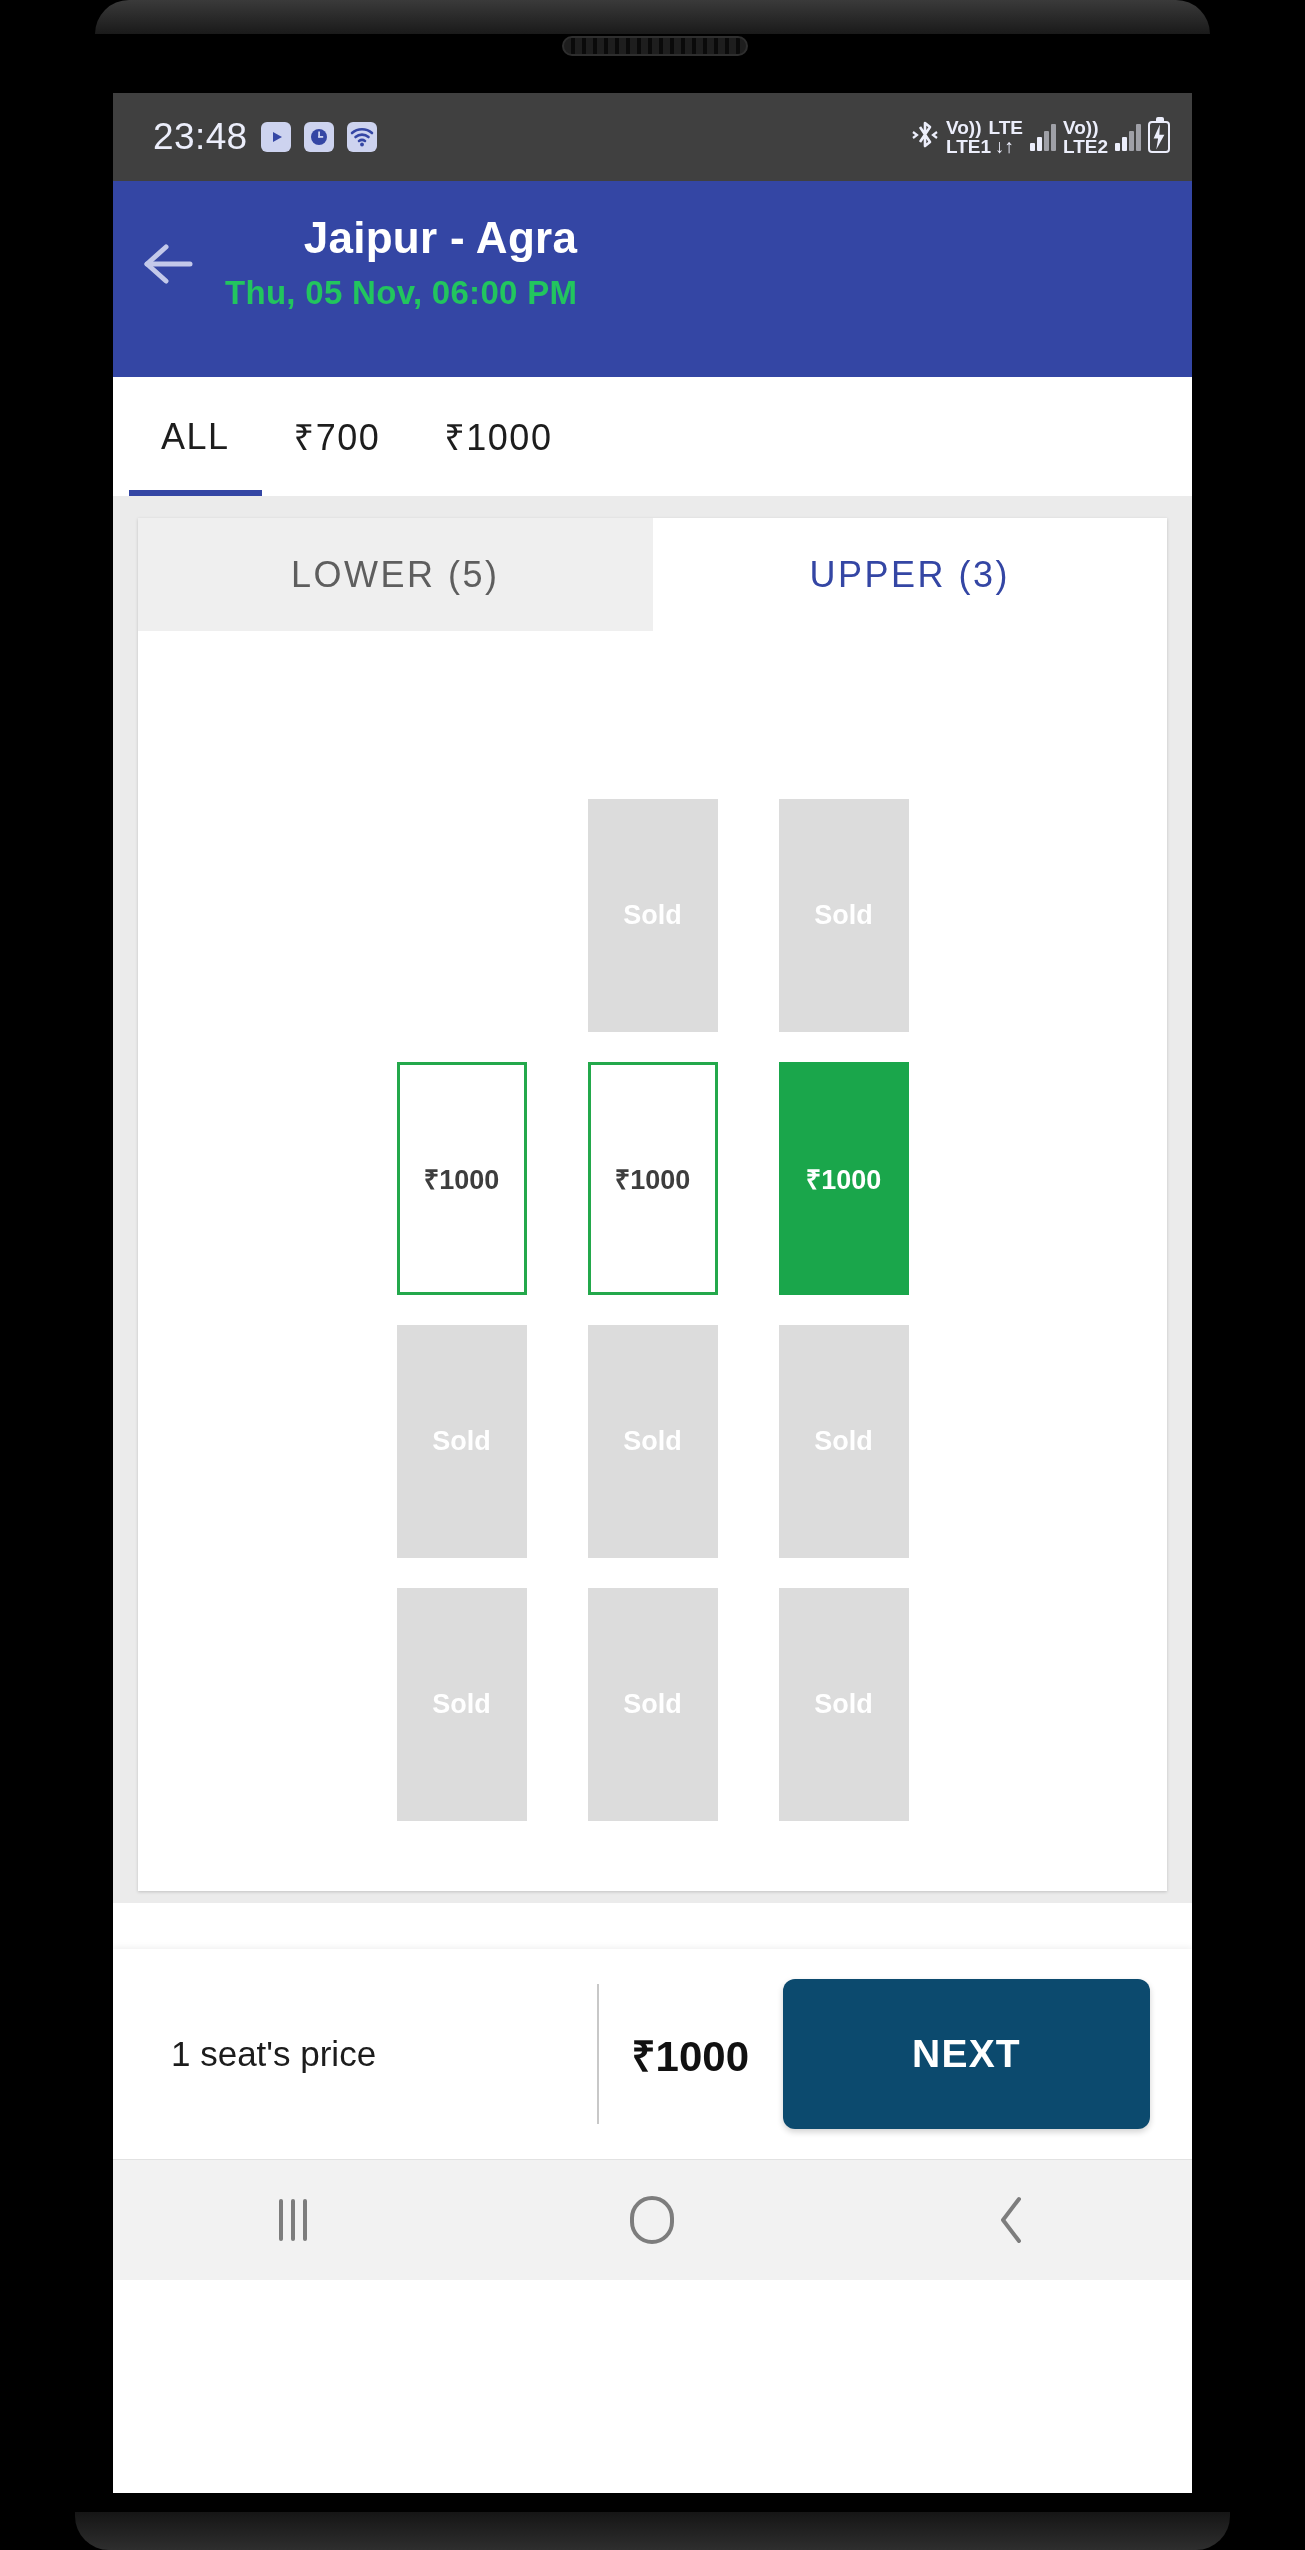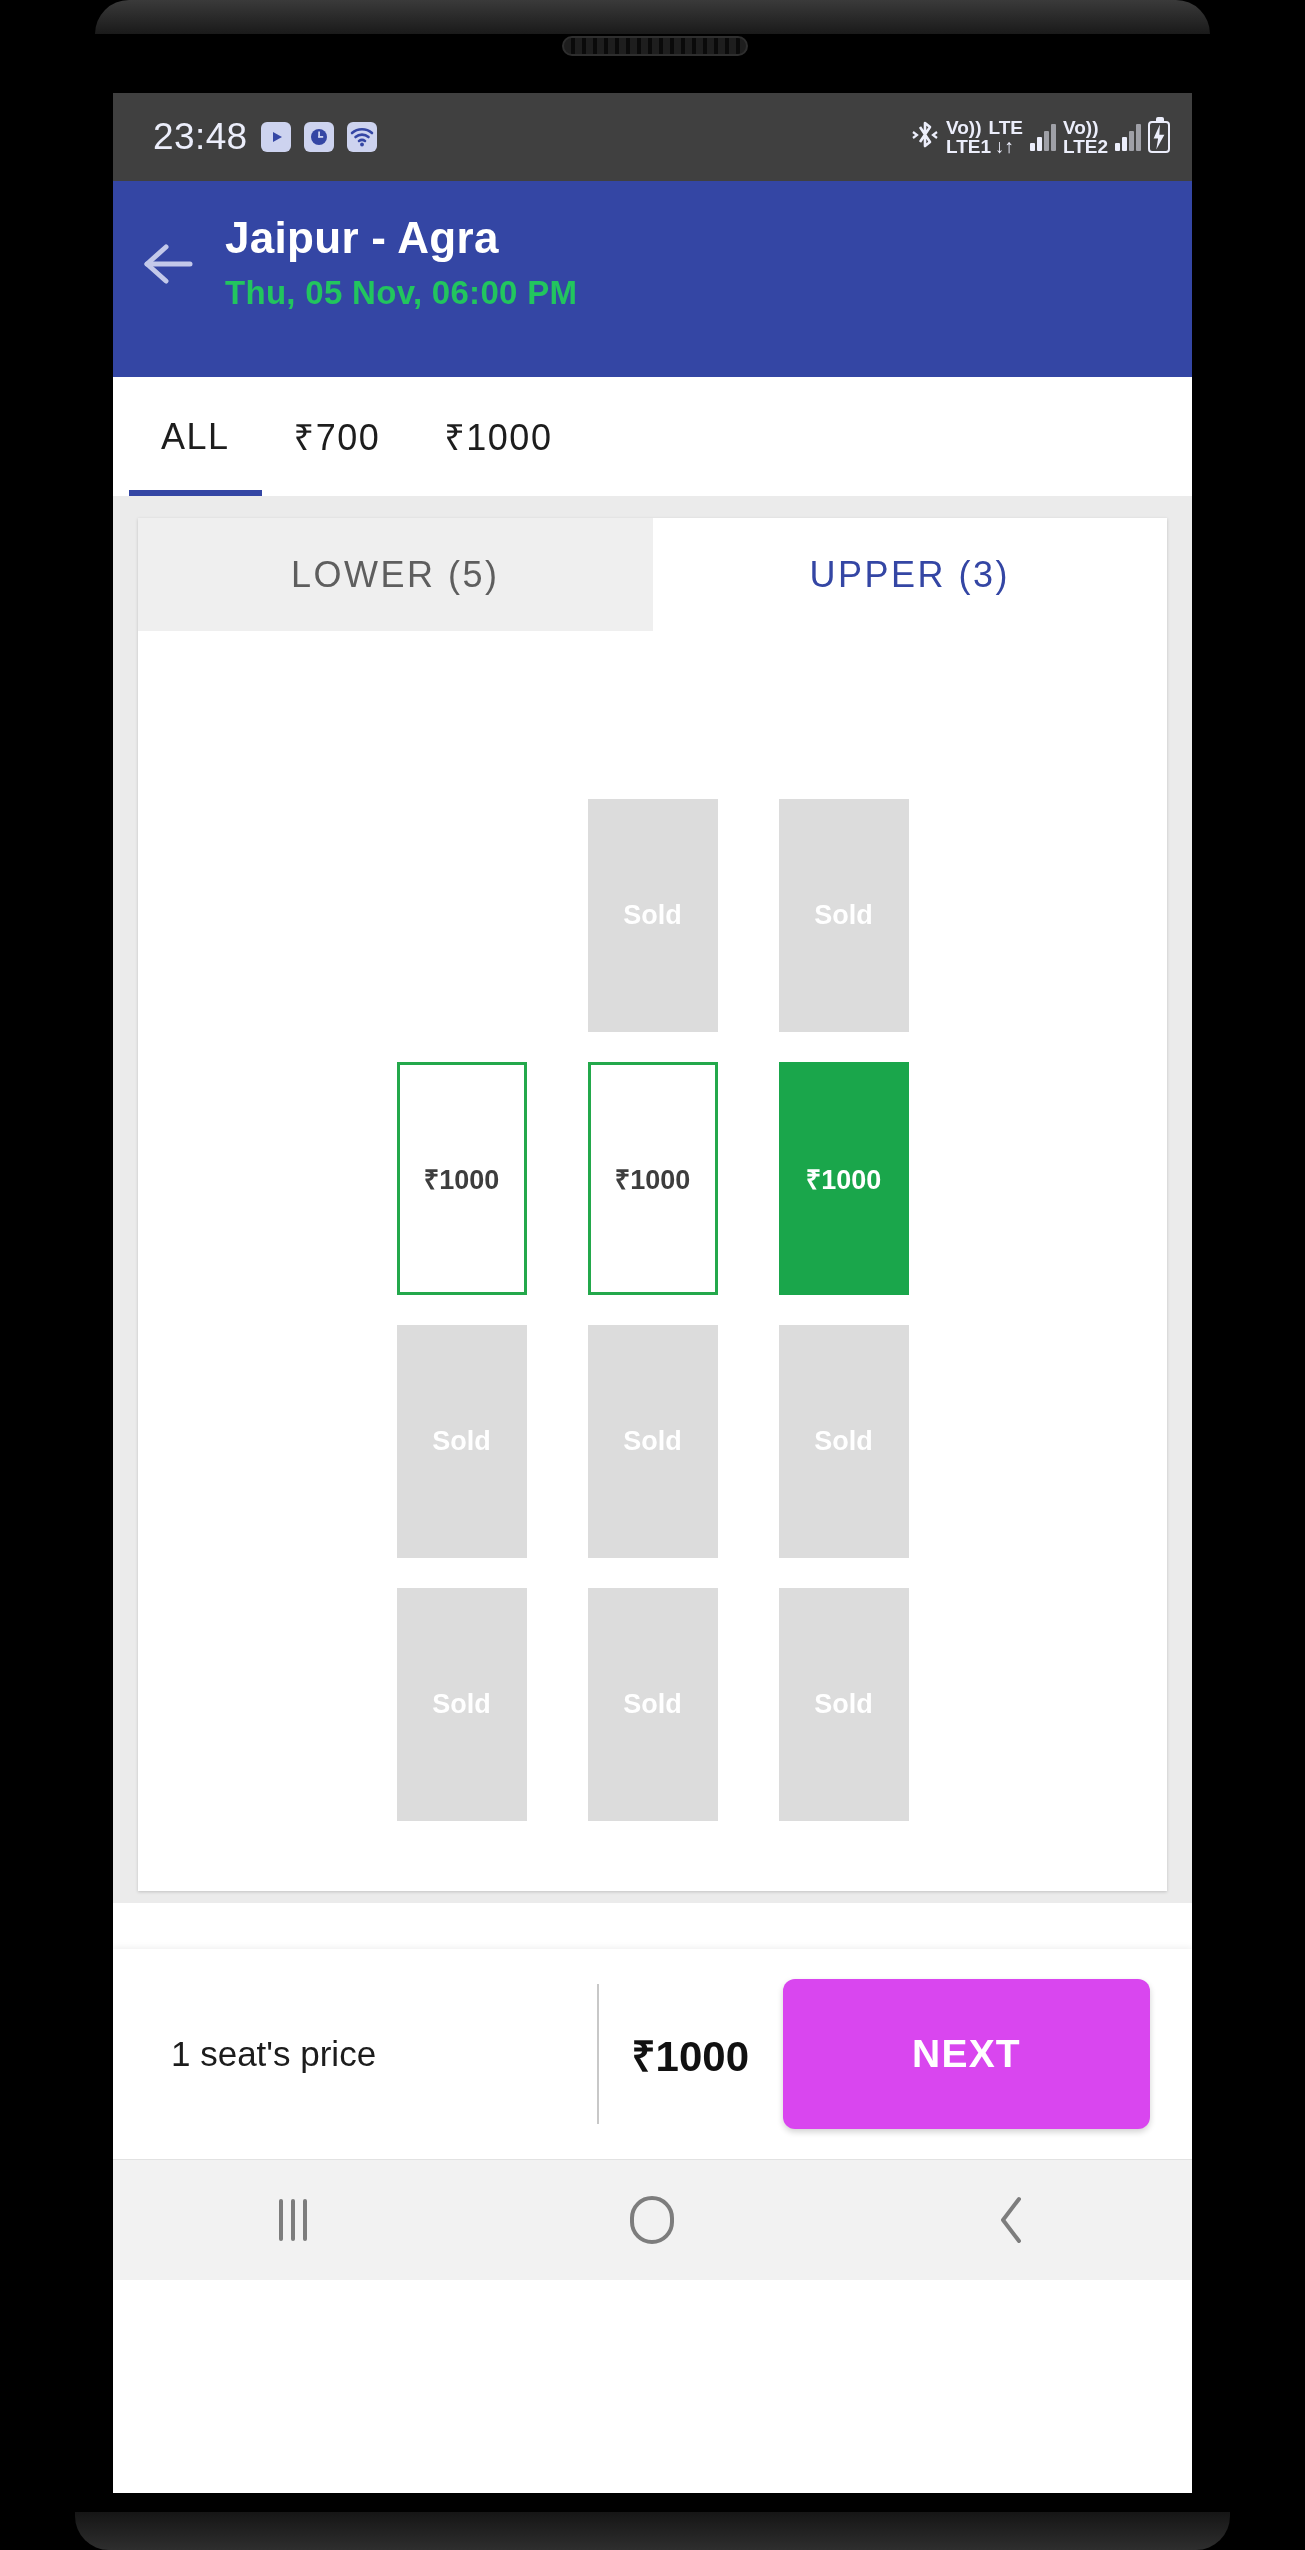--- a/index.html
+++ b/index.html
@@ -166,20 +166,21 @@
     align-items: flex-start;
     justify-content: center;
     padding-top: 38px;
     cursor: pointer;
   }
   .route-block {
     display: flex;
     flex-direction: column;
     justify-content: center;
     padding-top: 10px;
+    text-align: right;
   }
   #route-title {
     color: #ffffff;
     font-size: 44px;
     font-weight: bold;
     letter-spacing: 0.3px;
     line-height: 1.15;
   }
   #route-subtitle {
     color: #22c55e;
@@ -327,21 +328,21 @@
     margin-right: 33px;
   }
   #total-price {
     font-size: 42px;
     font-weight: bold;
     color: #111111;
     margin-right: 34px;
     white-space: nowrap;
   }
   #next-button {
-    background: #d946ef;
+    background: #0c4a6e;
     color: #ffffff;
     font-size: 39px;
     font-weight: bold;
     letter-spacing: 1.2px;
     border: none;
     border-radius: 12px;
     width: 367px;
     height: 150px;
     cursor: pointer;
     font-family: "Liberation Sans", sans-serif;

